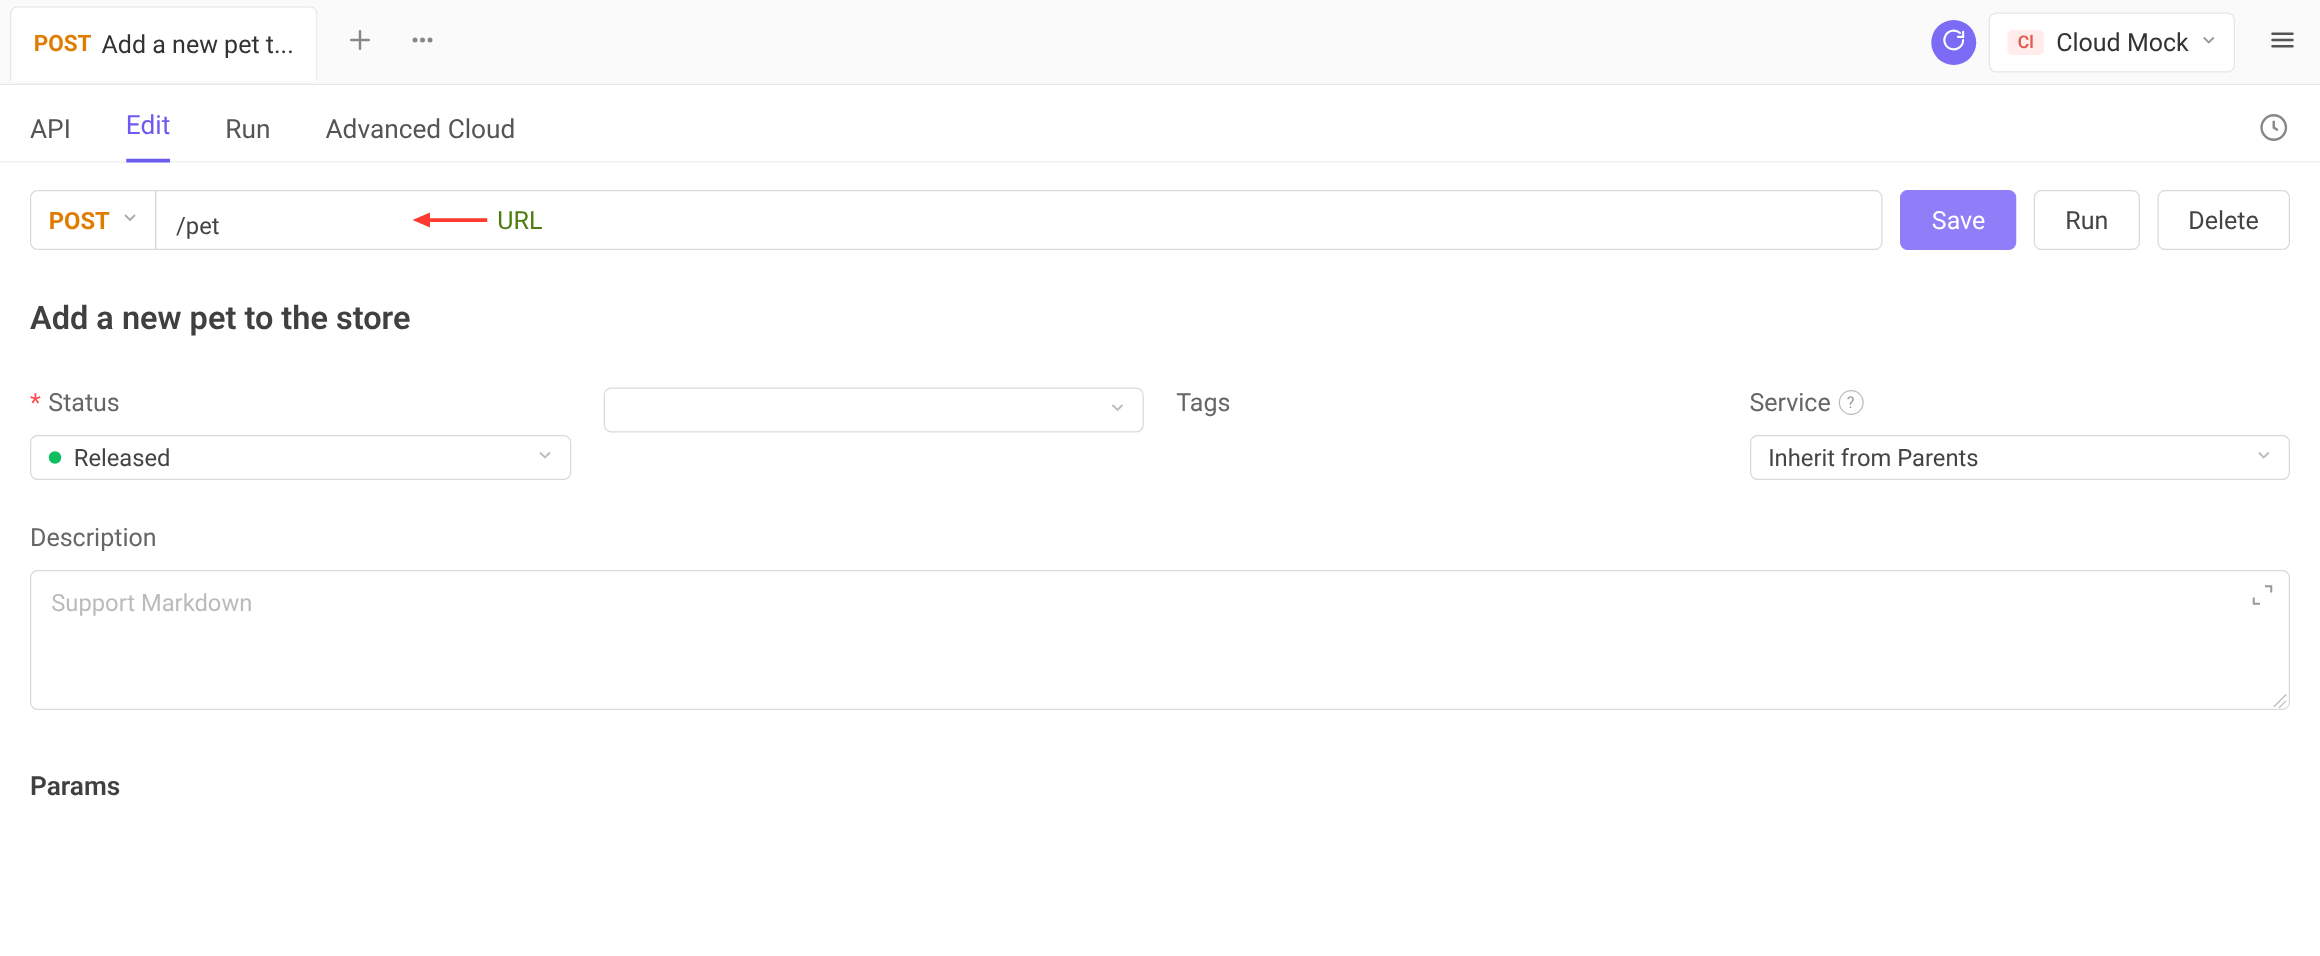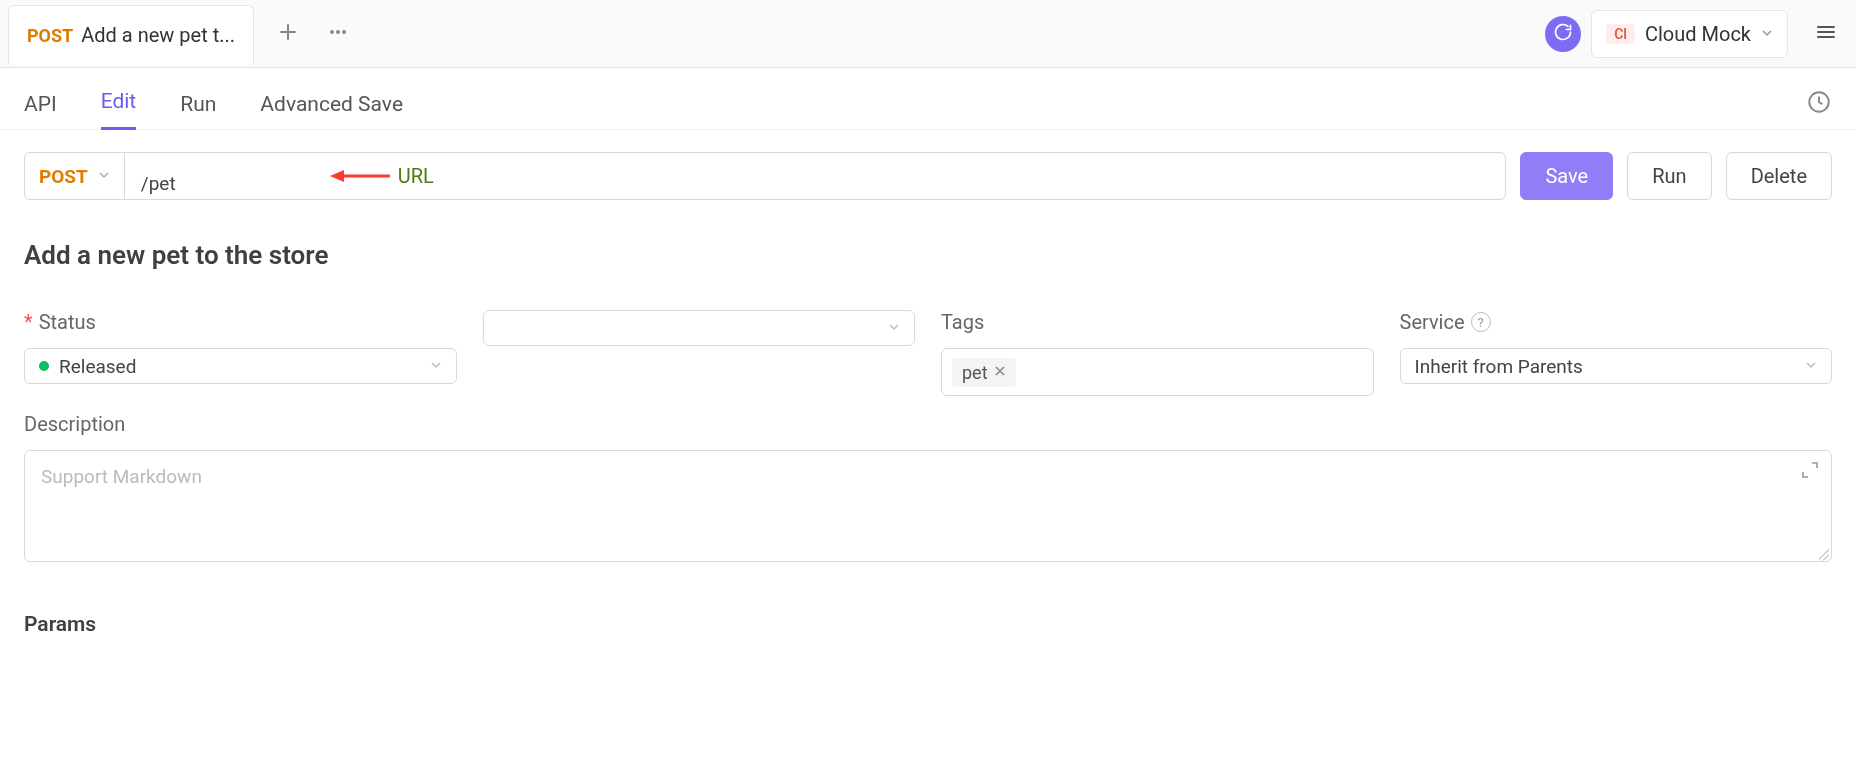--- a/index.html
+++ b/index.html
@@ -137,26 +137,26 @@
     height: 48px;
     cursor: pointer;
   }
   .method-select .m { color: #e07c00; font-weight: 700; font-size: 19px; }
   .method-select .chev { color: #aaa; font-size: 13px; }
   .url-input {
     flex: 1;
     border: 1px solid #d9d9d9;
     border-radius: 0 6px 6px 0;
     height: 48px;
-    padding: 4px 16px;
+    padding: 16px 16px;
     font-size: 19px;
     margin-left: -15px;
     position: relative;
     display: flex;
-    align-items: flex-end;
+    align-items: flex-start;
   }
   .url-input .val { color: #444; }
   .annotation {
     position: absolute;
     left: 205px;
     top: 50%;
     transform: translateY(-50%);
     display: flex;
     align-items: center;
     color: #4d7c0f;
@@ -249,21 +249,21 @@
     align-items: center;
     gap: 6px;
     background: #f4f4f4;
     border-radius: 4px;
     padding: 4px 10px;
     font-size: 18px;
     color: #555;
   }
   .tag-chip .x { color: #888; font-size: 15px; cursor: pointer; }
 
-  .desc-block { margin-top: 16px; }
+  .desc-block { margin-top: 34px; }
   .textarea {
     position: relative;
     border: 1px solid #d9d9d9;
     border-radius: 6px;
     min-height: 112px;
     padding: 14px 16px;
     font-size: 19px;
     color: #bbb;
   }
   .expand-icon {
@@ -342,21 +342,21 @@
           <path d="M3 6h16M3 11h16M3 16h16" stroke="#555" stroke-width="2" stroke-linecap="round"></path>
         </svg>
     </span>
   </div>
 </div>
 
 <div class="subnav">
   <div class="item">API</div>
   <div class="item active">Edit</div>
   <div class="item">Run</div>
-  <div class="item">Advanced Save</div>
+  <div class="item">Advanced Cloud</div>
   <div class="spacer2"></div>
   <div class="history-icon">
     <span>
       <svg width="26" height="26" viewBox="0 0 24 24" fill="none" stroke="#888" stroke-width="1.8">
           <circle cx="12" cy="12" r="9"></circle>
           <path d="M12 7v5l3 2"></path>
         </svg>
     </span>
   </div>
 </div>
@@ -419,30 +419,20 @@
               <path d="M2 4l4 4 4-4" stroke="#bbb" stroke-width="1.5" fill="none"></path>
             </svg>
         </span>
       </div>
     </div>
 
     <div>
       <div class="field-label">
         <span>Tags</span>
       </div>
-      <div class="tags-box">
-        <span class="tag-chip">
-          <span>pet</span>
-          <span class="x">
-            <svg width="12" height="12" viewBox="0 0 12 12">
-                <path d="M2 2l8 8M10 2l-8 8" stroke="#888" stroke-width="1.6"></path>
-              </svg>
-          </span>
-        </span>
-      </div>
     </div>
 
     <div>
       <div class="field-label">
         <span>Service</span>
         <span class="help-icon">?</span>
       </div>
       <div class="select">
         <span class="left">
             <span>Inherit from Parents</span>

